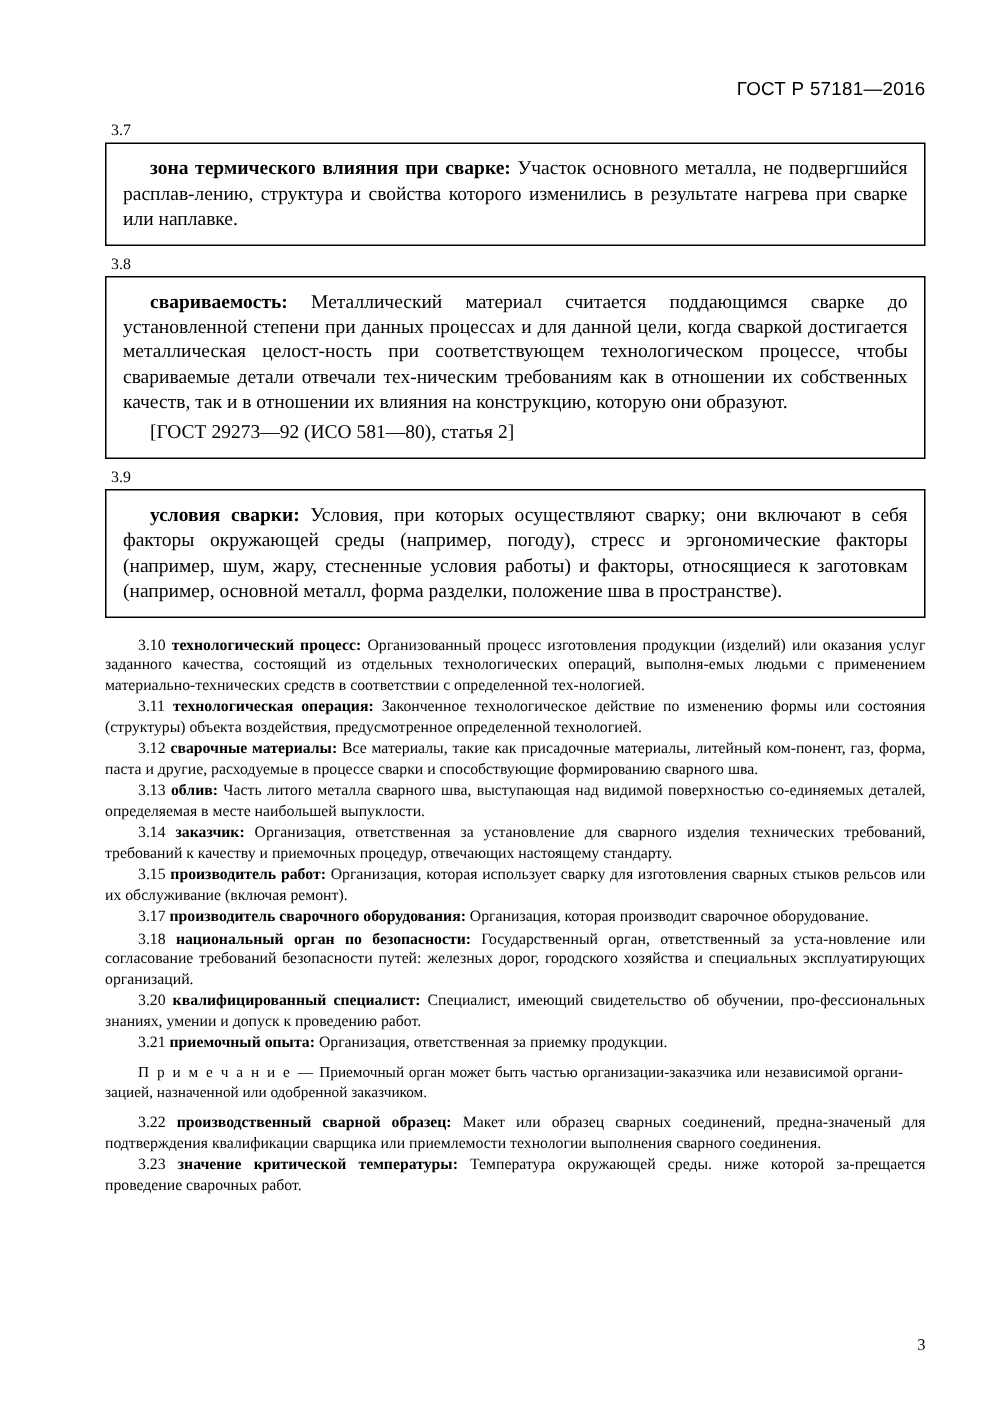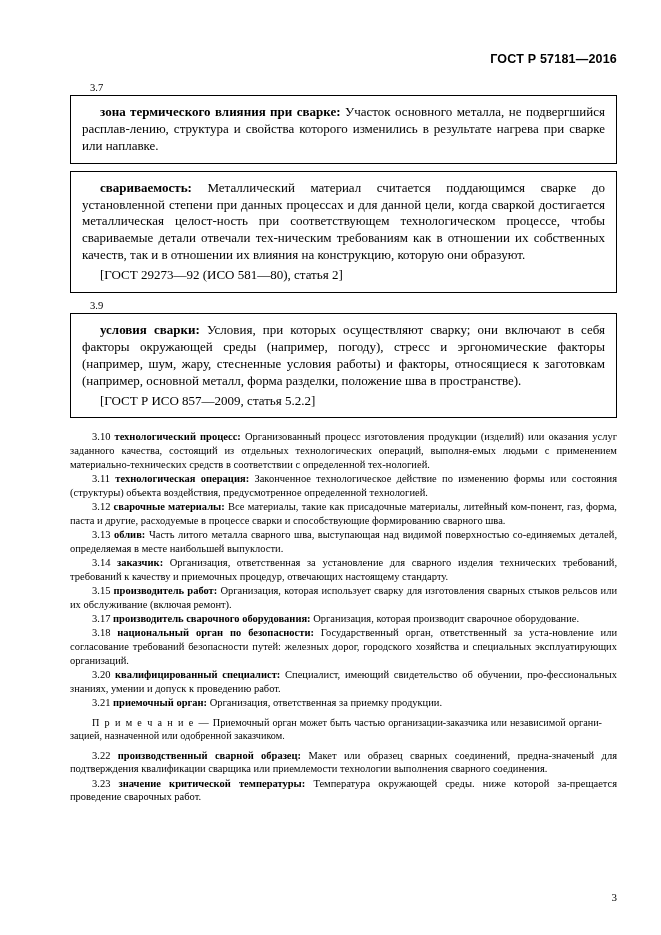--- a/index.html
+++ b/index.html
@@ -18,28 +18,28 @@
     position: absolute;
     left: 0; top: 0;
     width: 661px;
     height: 935px;
     box-sizing: border-box;
     padding: 52px 44px 30px 70px;
   }
   .header {
     text-align: right;
     font-family: "Liberation Sans", sans-serif;
-    font-weight: bold;
+    font-weight: normal;
     font-size: 12.5px;
     letter-spacing: 0.2px;
     margin: 0 0 16px 0;
   }
   .clause-num {
     font-size: 10.6px;
-    margin: 0 0 2px 20px;
+    margin: 0 0 2px 4px;
     font-family: "Liberation Serif", serif;
   }
   .boxed {
     border: 1.3px solid #000;
     padding: 5px 8px 5px 8px;
     margin: 0 0 7px 0;
     box-sizing: border-box;
   }
   .boxed p {
     margin: 3px;
@@ -86,29 +86,29 @@
 
 <div class="page">
 
   <div class="header">ГОСТ Р 57181—2016</div>
 
   <div class="clause-num">3.7</div>
   <div class="boxed">
     <p><span class="term">зона термического влияния при сварке:</span><span> Участок основного металла, не подвергшийся расплав-лению, структура и свойства которого изменились в результате нагрева при сварке или наплавке.</span></p>
   </div>
 
+  <div class="clause-num">3.8</div>
   <div class="boxed">
     <p><span class="term">свариваемость:</span><span> Металлический материал считается поддающимся сварке до установленной степени при данных процессах и для данной цели, когда сваркой достигается металлическая целост-ность при соответствующем технологическом процессе, чтобы свариваемые детали отвечали тех-ническим требованиям как в отношении их собственных качеств, так и в отношении их влияния на конструкцию, которую они образуют.</span></p>
     <p class="ref">[ГОСТ 29273—92 (ИСО 581—80), статья 2]</p>
   </div>
 
   <div class="clause-num">3.9</div>
   <div class="boxed">
     <p><span class="term">условия сварки:</span><span> Условия, при которых осуществляют сварку; они включают в себя факторы окружающей среды (например, погоду), стресс и эргономические факторы (например, шум, жару, стесненные условия работы) и факторы, относящиеся к заготовкам (например, основной металл, форма разделки, положение шва в пространстве).</span></p>
-    <p class="ref">[ГОСТ Р ИСО 857—2009, статья 5.2.2]</p>
   </div>
 
   <div class="spacer-sm"></div>
 
   <p class="para"><span>3.10</span> <span class="term">технологический процесс:</span><span> Организованный процесс изготовления продукции (изделий) или оказания услуг заданного качества, состоящий из отдельных технологических операций, выполня-емых людьми с применением материально-технических средств в соответствии с определенной тех-нологией.</span></p>
 
   <p class="para"><span>3.11</span> <span class="term">технологическая операция:</span><span> Законченное технологическое действие по изменению формы или состояния (структуры) объекта воздействия, предусмотренное определенной технологией.</span></p>
 
   <p class="para"><span>3.12</span> <span class="term">сварочные материалы:</span><span> Все материалы, такие как присадочные материалы, литейный ком-понент, газ, форма, паста и другие, расходуемые в процессе сварки и способствующие формированию сварного шва.</span></p>
 
@@ -119,21 +119,21 @@
   <p class="para"><span>3.15</span> <span class="term">производитель работ:</span><span> Организация, которая использует сварку для изготовления сварных стыков рельсов или их обслуживание (включая ремонт).</span></p>
 
 
   <p class="para"><span>3.17</span> <span class="term">производитель сварочного оборудования:</span><span> Организация, которая производит сварочное оборудование.</span></p>
 
   <p class="para"><span>3.18</span> <span class="term">национальный орган по безопасности:</span><span> Государственный орган, ответственный за уста-новление или согласование требований безопасности путей: железных дорог, городского хозяйства и специальных эксплуатирующих организаций.</span></p>
 
 
   <p class="para"><span>3.20</span> <span class="term">квалифицированный специалист:</span><span> Специалист, имеющий свидетельство об обучении, про-фессиональных знаниях, умении и допуск к проведению работ.</span></p>
 
-  <p class="para"><span>3.21</span> <span class="term">приемочный орган:</span><span> Организация, ответственная за приемку продукции.</span></p>
+  <p class="para"><span>3.21</span> <span class="term">приемочный опыта:</span><span> Организация, ответственная за приемку продукции.</span></p>
 
   <p class="note"><span class="note-label">П р и м е ч а н и е  —</span><span> Приемочный орган может быть частью организации-заказчика или независимой органи-зацией, назначенной или одобренной заказчиком.</span></p>
 
   <p class="para"><span>3.22</span> <span class="term">производственный сварной образец:</span><span> Макет или образец сварных соединений, предна-значеный для подтверждения квалификации сварщика или приемлемости технологии выполнения сварного соединения.</span></p>
 
   <p class="para"><span>3.23</span> <span class="term">значение критической температуры:</span><span> Температура окружающей среды. ниже которой за-прещается проведение сварочных работ.</span></p>
 
   <div class="pagenum">3</div>
 
 </div>

